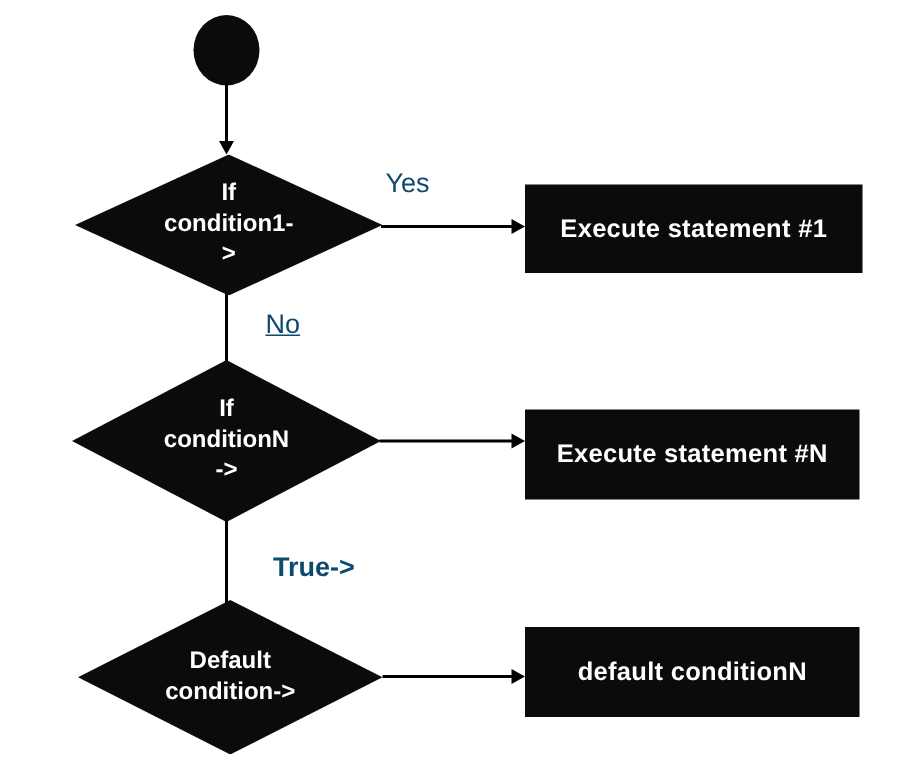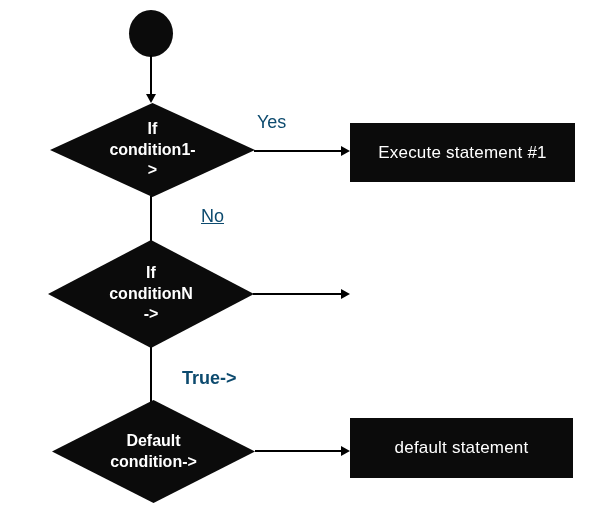--- a/index.html
+++ b/index.html
@@ -72,36 +72,36 @@
   
   .process {
     position: absolute;
     background: #0b0b0b;
     color: #ffffff;
     display: flex;
     align-items: center;
     justify-content: center;
     text-align: center;
     font-size: 17px;
-    font-weight: 400;
+    font-weight: 700;
     letter-spacing: 0.2px;
   }
   .p1 { left: 350px; top: 123px; width: 225px; height: 59px; }
   .p2 { left: 350px; top: 273px; width: 223px; height: 60px; }
   .p3 { left: 350px; top: 418px; width: 223px; height: 60px; }
   
   .edge-label {
     position: absolute;
     color: #0c4a6e;
     font-size: 18px;
     font-weight: 500;
     white-space: nowrap;
   }
   .lbl-yes  { left: 257px; top: 112px; }
-  .lbl-no   { left: 201px; top: 206px; text-decoration: underline; }
+  .lbl-no   { left: 177px; top: 206px; text-decoration: underline; }
   .lbl-true { left: 182px; top: 368px; font-weight: bold; }
 </style>
 </head>
 <body>
 
 <div class="canvas">
 
   <div class="start"></div>
 
   <div class="vline" style="left:150px; top:55px; height:40px"></div>
@@ -128,30 +128,33 @@
 
   <div class="diamond d2">
     <span class="dtext">If
 conditionN
 -&gt;</span>
   </div>
 
   <div class="hline" style="left:253px; top:293px; width:89px"></div>
   <div class="arrow-right" style="left:341px; top:289px"></div>
 
+  <div class="process p2">
+    <span>Execute statement #N</span>
+  </div>
 
   <div class="vline" style="left:150px; top:347px; height:55px"></div>
 
   <span class="edge-label lbl-true">True-&gt;</span>
 
   <div class="diamond d3">
     <span class="dtext">Default
 condition-&gt;</span>
   </div>
 
   <div class="hline" style="left:255px; top:450px; width:87px"></div>
   <div class="arrow-right" style="left:341px; top:446px"></div>
 
   <div class="process p3">
-    <span>default statement</span>
+    <span>default conditionN</span>
   </div>
 
 </div>
 
 </body></html>

